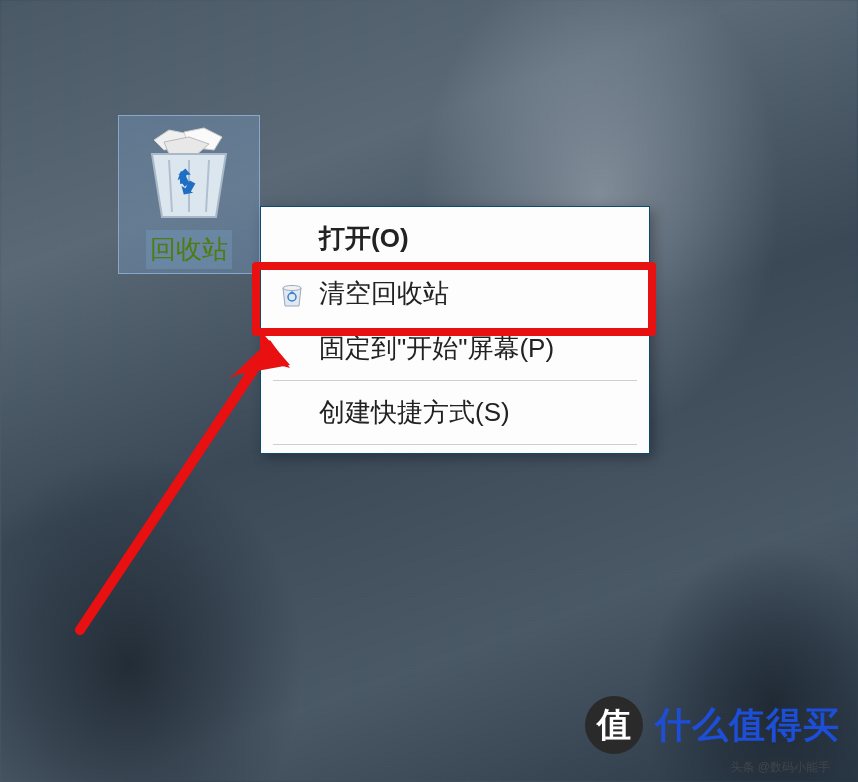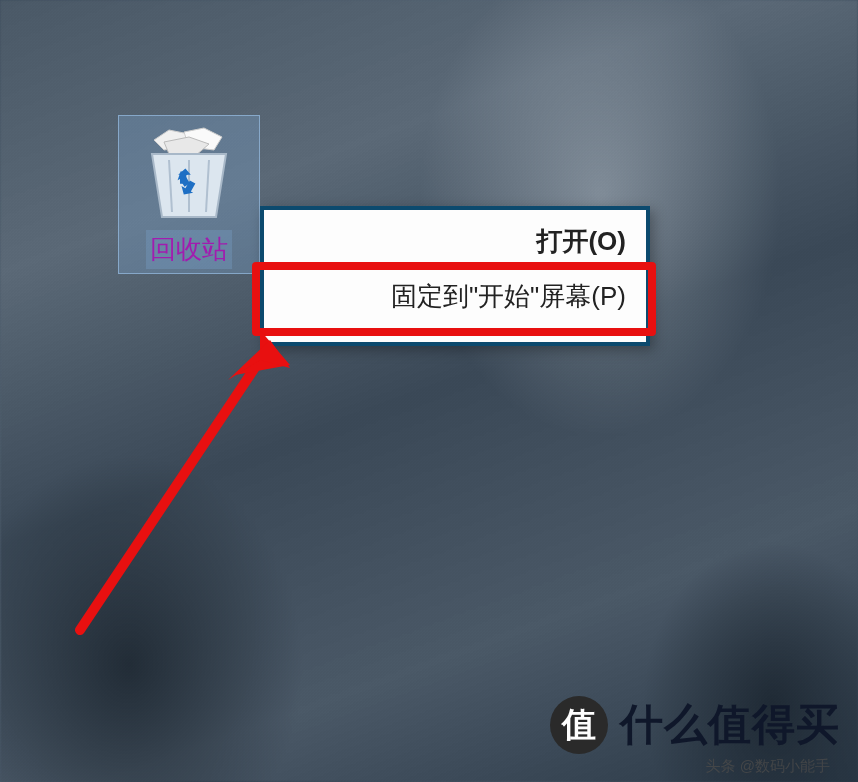--- a/index.html
+++ b/index.html
@@ -45,39 +45,38 @@
       padding: 6px 6px 4px 6px;
     }
     .recycle-bin-graphic {
       width: 110px;
       height: 100px;
       margin: 0 auto 8px auto;
       position: relative;
     }
     .recycle-bin-graphic svg { width: 100%; height: 100%; }
     .icon-label {
-      color: #a21caf;
+      color: #4d7c0f;
       font-size: 26px;
       background: rgba(120,160,200,0.35);
       padding: 2px 4px;
       display: inline-block;
       min-width: 80px;
     }
     
     
     .context-menu {
       position: absolute;
       left: 260px;
       top: 206px;
       width: 390px;
       background: #fdfdfd;
-      border: 4px solid #0c4a6e;
+      border: 1px solid #0c4a6e;
       box-shadow: 4px 4px 12px rgba(0,0,0,0.3);
       padding: 4px 2px;
-      text-align: right;
     }
     .menu-item {
       display: flex;
       align-items: center;
       padding: 10px 18px 10px 14px;
       font-size: 26px;
       color: #222;
       cursor: pointer;
       position: relative;
     }
@@ -137,31 +136,31 @@
       border-radius: 50%;
       background: #2a2a2a;
       color: #fff;
       display: flex;
       align-items: center;
       justify-content: center;
       font-size: 34px;
       font-weight: 700;
     }
     .watermark-text {
-      color: #0f172a;
-      font-size: 43px;
+      color: #1d4ed8;
+      font-size: 36px;
       font-weight: 700;
       letter-spacing: 1px;
     }
     .watermark-sub {
       position: absolute;
       right: 28px;
       bottom: 6px;
       color: #4a4a4a;
-      font-size: 15px;
+      font-size: 12px;
       opacity: 0.8;
       margin-top: 12px;
     }
   </style>
 </head>
 <body>
 
 <div class="desktop-bg"></div>
 <div class="noise"></div>
 
@@ -188,25 +187,40 @@
     </div>
     <span class="icon-label">回收站</span>
   </div>
 </div>
 
 <div class="context-menu">
   <div class="menu-item bold">
     <span class="icon-slot"></span>
     <span class="label">打开(O)</span>
   </div>
+  <div class="menu-item highlighted">
+    <span class="icon-slot small-bin-icon">
+      <svg viewBox="0 0 30 30">
+        <path d="M6 9 L24 9 L22 27 L8 27 Z" fill="#e0e8f0" stroke="#9ab" stroke-width="1"></path>
+        <ellipse cx="15" cy="9" rx="9" ry="2.5" fill="#f0f4f8" stroke="#9ab" stroke-width="1"></ellipse>
+        <circle cx="15" cy="18" r="4" fill="none" stroke="#3a7fc8" stroke-width="1.5"></circle>
+        <path d="M13 15 L15 13 L17 15" fill="none" stroke="#3a7fc8" stroke-width="1.5"></path>
+      </svg>
+    </span>
+    <span class="label">清空回收站</span>
+  </div>
   <div class="menu-item">
     <span class="icon-slot"></span>
     <span class="label">固定到"开始"屏幕(P)</span>
   </div>
   <div class="menu-separator"></div>
+  <div class="menu-item">
+    <span class="icon-slot"></span>
+    <span class="label">创建快捷方式(S)</span>
+  </div>
   <div class="menu-separator"></div>
 </div>
 
 <div class="red-highlight"></div>
 
 <div class="red-arrow">
   <svg viewBox="0 0 240 320">
     <line x1="20" y1="310" x2="200" y2="40" stroke="#e81010" stroke-width="10" stroke-linecap="round"></line>
     <polygon points="200,10 230,45 175,55 200,40" fill="#e81010"></polygon>
     <polygon points="210,20 168,60 200,40 230,48" fill="#e81010"></polygon>

